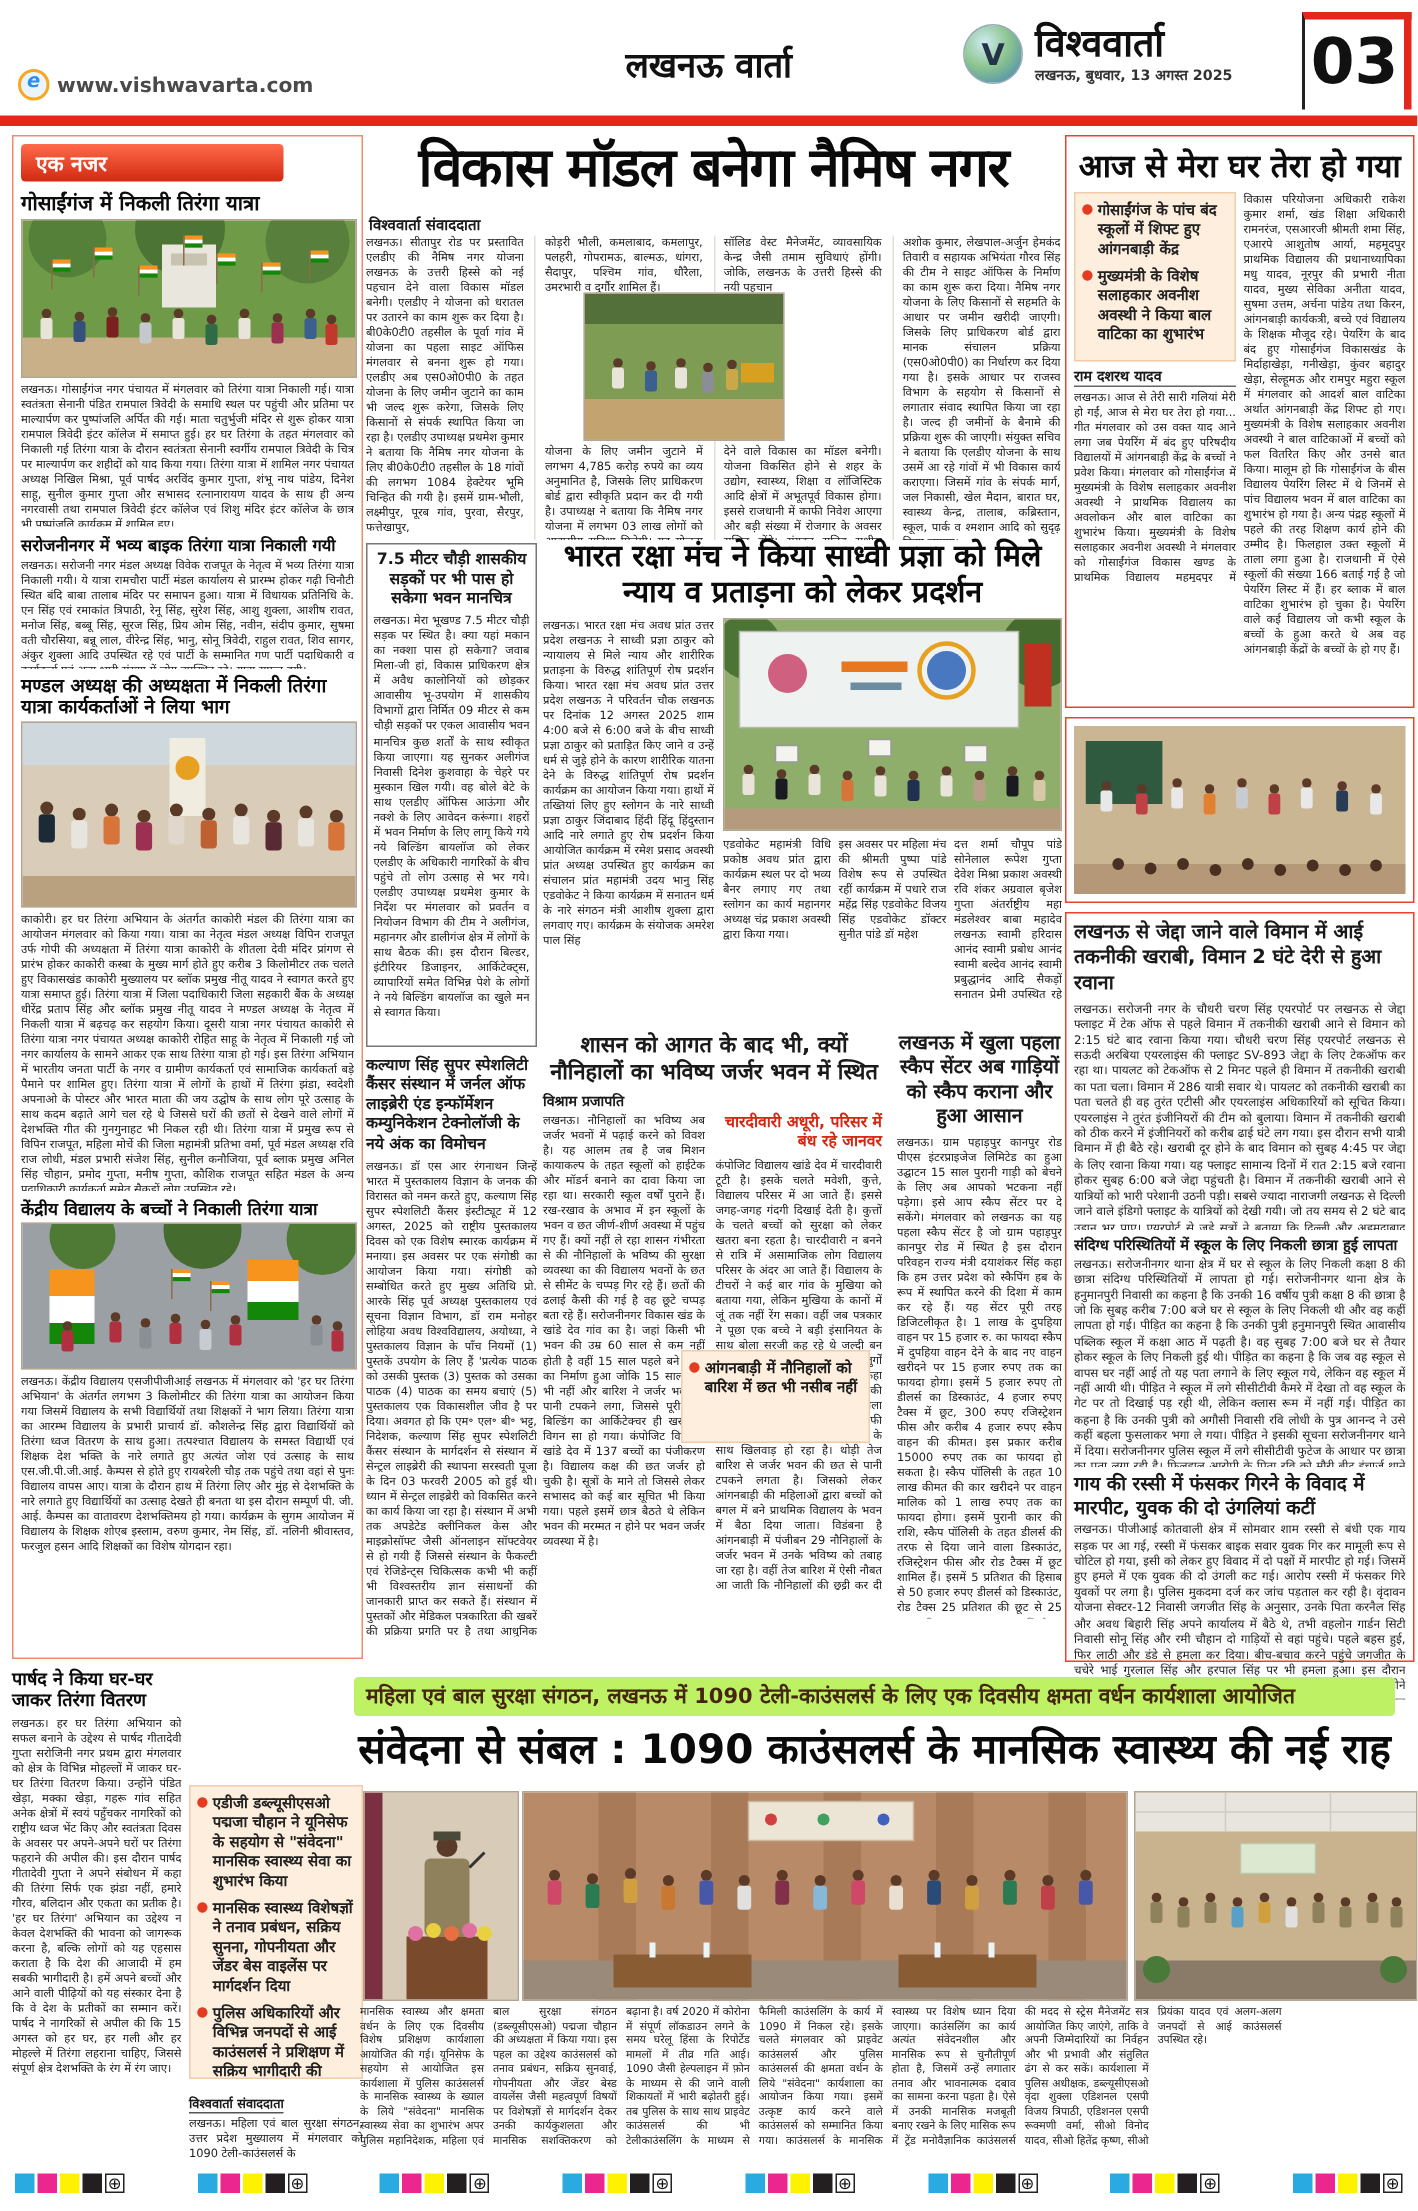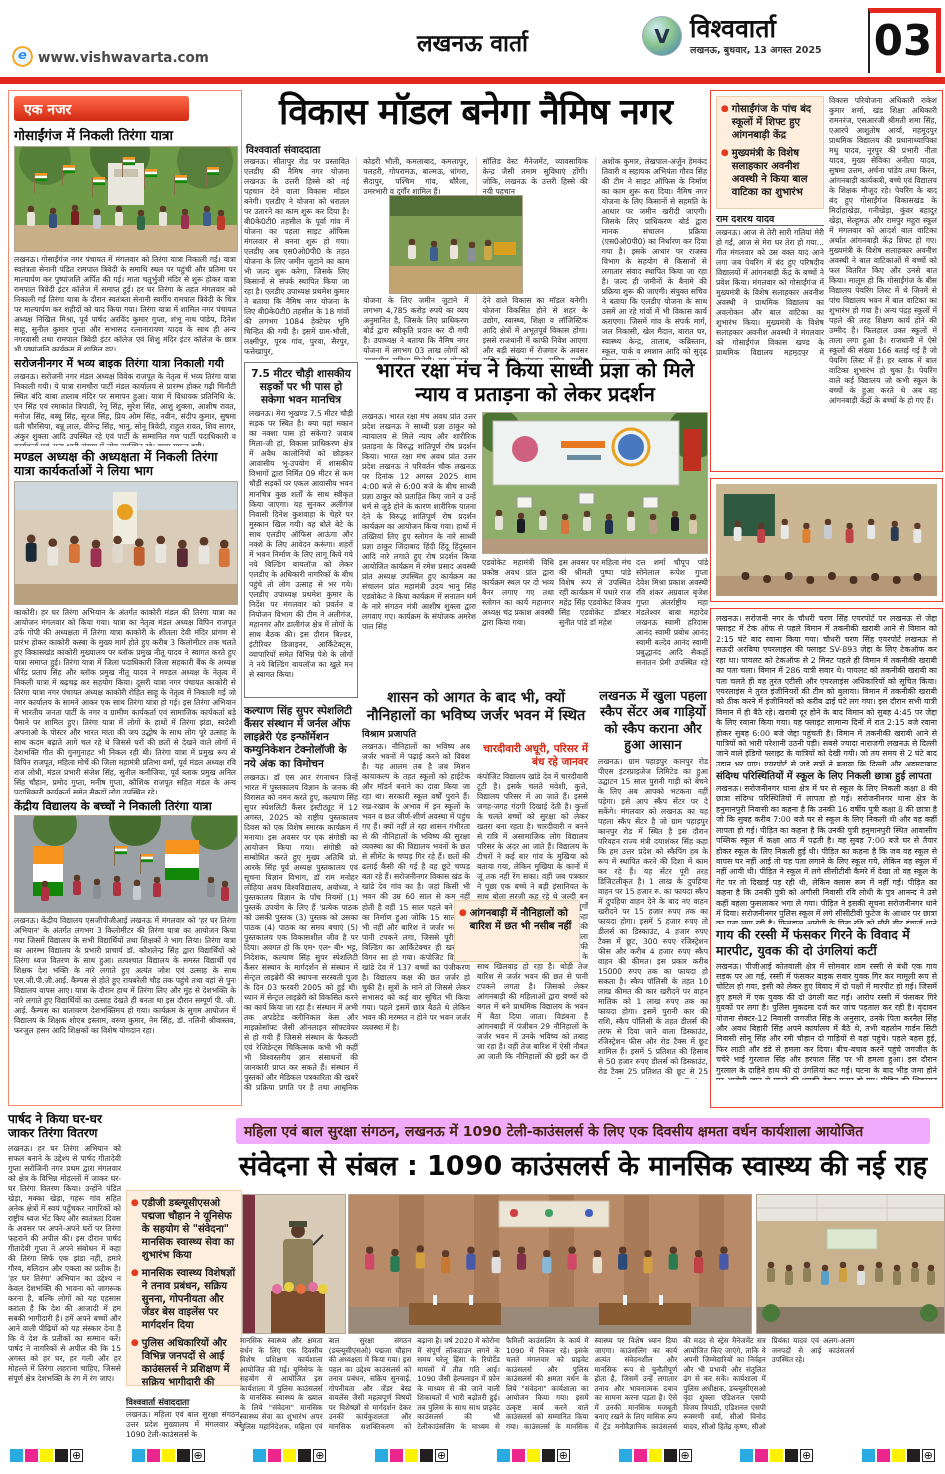--- a/index.html
+++ b/index.html
@@ -89,21 +89,21 @@
   #classPhoto{left:710px;top:478px;width:233px;height:124px}
   #classPhoto .ph{width:100%;height:100%;border:none}
   #vbox{left:710px;top:608px;width:233px;height:500px}
   #vHead{font-size:13px;font-weight:800;line-height:1.3;margin-bottom:3px}
   #vBody{height:152px;margin-bottom:3px}
   #sHead{font-size:9.8px;font-weight:800;white-space:nowrap;overflow:hidden;margin-bottom:2px}
   #sBody{height:140px;margin-bottom:3px}
   #gHead{font-size:12.5px;font-weight:800;line-height:1.3;margin-bottom:2px}
   #gBody{height:118px}
   
-  #kicker{left:236px;top:1118px;width:694px;height:26px;background:#f0abfc;color:#46250f;
+  #kicker{left:236px;top:1118px;width:694px;height:26px;background:#bef264;color:#46250f;
           font-size:14px;font-weight:800;line-height:26px;padding-left:8px;box-sizing:border-box;
           white-space:nowrap;overflow:hidden;border-radius:3px}
   #wsHead{left:236px;top:1146px;width:694px;height:44px;font-size:27px;font-weight:800;text-align:center;
           white-space:nowrap;overflow:hidden;color:#0a0a0a}
   #wp1{left:242px;top:1194px;width:102px;height:138px}
   #wp2{left:348px;top:1194px;width:402px;height:138px}
   #wp3{left:756px;top:1194px;width:187px;height:138px}
   #wsBody{left:240px;top:1336px;width:703px;height:104px;font-size:7.2px;line-height:1.32;text-align:justify;
           column-count:8;column-gap:6px;column-fill:auto;overflow:hidden}
   
@@ -354,20 +354,21 @@
     <span>आंगनबाड़ी में नौनिहालों को बारिश में छत भी नसीब नहीं</span>
   </div>
 </div>
 
 <div class="abs" id="scrap">
   <div id="scrapH">लखनऊ में खुला पहला स्कैप सेंटर अब गाड़ियों को स्कैप कराना और हुआ आसान</div>
   <div class="bd" style="height:322px">लखनऊ। ग्राम पहाड़पुर कानपुर रोड पीएस इंटरप्राइजेज लिमिटेड का हुआ उद्घाटन 15 साल पुरानी गाड़ी को बेचने के लिए अब आपको भटकना नहीं पड़ेगा। इसे आप स्कैप सेंटर पर दे सकेंगे। मंगलवार को लखनऊ का यह पहला स्कैप सेंटर है जो ग्राम पहाड़पुर कानपुर रोड में स्थित है इस दौरान परिवहन राज्य मंत्री दयाशंकर सिंह कहा कि हम उत्तर प्रदेश को स्कैपिंग हब के रूप में स्थापित करने की दिशा में काम कर रहे हैं। यह सेंटर पूरी तरह डिजिटलीकृत है। 1 लाख के दुपहिया वाहन पर 15 हजार रु. का फायदा स्कैप में दुपहिया वाहन देने के बाद नए वाहन खरीदने पर 15 हजार रुपए तक का फायदा होगा। इसमें 5 हजार रुपए तो डीलर्स का डिस्काउंट, 4 हजार रुपए टैक्स में छूट, 300 रुपए रजिस्ट्रेशन फीस और करीब 4 हजार रुपए स्कैप वाहन की कीमत। इस प्रकार करीब 15000 रुपए तक का फायदा हो सकता है। स्कैप पॉलिसी के तहत 10 लाख कीमत की कार खरीदने पर वाहन मालिक को 1 लाख रुपए तक का फायदा होगा। इसमें पुरानी कार की राशि, स्कैप पॉलिसी के तहत डीलर्स की तरफ से दिया जाने वाला डिस्काउंट, रजिस्ट्रेशन फीस और रोड टैक्स में छूट शामिल हैं। इसमें 5 प्रतिशत की हिसाब से 50 हजार रुपए डीलर्स को डिस्काउंट, रोड टैक्स 25 प्रतिशत की छूट से 25 हजार की बचत, 1500 रुपए रजिस्ट्रेशन फीस और करीब 25 हजार की स्कैप कर की कीमत शामिल हैं।</div>
 </div>
 
 <div class="abs redBox" id="aaj">
+  <div id="aajHead" class="hd">आज से मेरा घर तेरा हो गया</div>
   <div id="aajRow">
     <div id="aajLeft">
       <div class="peachBox" id="aajBullets">
         <div class="bitem">
             <span class="dot">●</span>
             <span>गोसाईंगंज के पांच बंद स्कूलों में शिफ्ट हुए आंगनबाड़ी केंद्र</span>
           </div>
         <div class="bitem">
             <span class="dot">●</span>
             <span>मुख्यमंत्री के विशेष सलाहकार अवनीश अवस्थी ने किया बाल वाटिका का शुभारंभ</span>
@@ -400,20 +401,21 @@
     <circle cx="96" cy="96" r="4" fill="#4a3020"></circle>
       <circle cx="118" cy="92" r="4" fill="#4a3020"></circle>
       <circle cx="140" cy="96" r="4" fill="#4a3020"></circle>
     <circle cx="162" cy="93" r="4" fill="#4a3020"></circle>
       <circle cx="184" cy="96" r="4" fill="#4a3020"></circle>
       <circle cx="205" cy="93" r="4" fill="#4a3020"></circle>
   </svg>
 </div>
 
 <div class="abs redBox" id="vbox">
+  <div id="vHead">लखनऊ से जेद्दा जाने वाले विमान में आई तकनीकी खराबी, विमान 2 घंटे देरी से हुआ रवाना</div>
   <div class="bd" id="vBody" style="font-size:7.9px">लखनऊ। सरोजनी नगर के चौधरी चरण सिंह एयरपोर्ट पर लखनऊ से जेद्दा फ्लाइट में टेक ऑफ से पहले विमान में तकनीकी खराबी आने से विमान को 2:15 घंटे बाद रवाना किया गया। चौधरी चरण सिंह एयरपोर्ट लखनऊ से सऊदी अरबिया एयरलाइंस की फ्लाइट SV-893 जेद्दा के लिए टेकऑफ कर रहा था। पायलट को टेकऑफ से 2 मिनट पहले ही विमान में तकनीकी खराबी का पता चला। विमान में 286 यात्री सवार थे। पायलट को तकनीकी खराबी का पता चलते ही वह तुरंत एटीसी और एयरलाइंस अधिकारियों को सूचित किया। एयरलाइंस ने तुरंत इंजीनियरों की टीम को बुलाया। विमान में तकनीकी खराबी को ठीक करने में इंजीनियरों को करीब ढाई घंटे लग गया। इस दौरान सभी यात्री विमान में ही बैठे रहे। खराबी दूर होने के बाद विमान को सुबह 4:45 पर जेद्दा के लिए रवाना किया गया। यह फ्लाइट सामान्य दिनों में रात 2:15 बजे रवाना होकर सुबह 6:00 बजे जेद्दा पहुंचती है। विमान में तकनीकी खराबी आने से यात्रियों को भारी परेशानी उठनी पड़ी। सबसे ज्यादा नाराजगी लखनऊ से दिल्ली जाने वाले इंडिगो फ्लाइट के यात्रियों को देखी गयी। जो तय समय से 2 घंटे बाद उड़ान भर पाए। एयरपोर्ट से जुड़े सूत्रों ने बताया कि दिल्ली और अहमदाबाद समेत कई और उड़ानें लेट रहीं।</div>
   <div id="sHead">संदिग्ध परिस्थितियों में स्कूल के लिए निकली छात्रा हुई लापता</div>
   <div class="bd" id="sBody" style="font-size:7.9px">लखनऊ। सरोजनीनगर थाना क्षेत्र में घर से स्कूल के लिए निकली कक्षा 8 की छात्रा संदिग्ध परिस्थितियों में लापता हो गई। सरोजनीनगर थाना क्षेत्र के हनुमानपुरी निवासी का कहना है कि उनकी 16 वर्षीय पुत्री कक्षा 8 की छात्रा है जो कि सुबह करीब 7:00 बजे घर से स्कूल के लिए निकली थी और वह कहीं लापता हो गई। पीड़ित का कहना है कि उनकी पुत्री हनुमानपुरी स्थित आवासीय पब्लिक स्कूल में कक्षा आठ में पढ़ती है। वह सुबह 7:00 बजे घर से तैयार होकर स्कूल के लिए निकली हुई थी। पीड़ित का कहना है कि जब वह स्कूल से वापस घर नहीं आई तो यह पता लगाने के लिए स्कूल गये, लेकिन वह स्कूल में नहीं आयी थी। पीड़ित ने स्कूल में लगे सीसीटीवी कैमरे में देखा तो वह स्कूल के गेट पर तो दिखाई पड़ रही थी, लेकिन क्लास रूम में नहीं गई। पीड़ित का कहना है कि उनकी पुत्री को अगौसी निवासी रवि लोधी के पुत्र आनन्द ने उसे कहीं बहला फुसलाकर भगा ले गया। पीड़ित ने इसकी सूचना सरोजनीनगर थाने में दिया। सरोजनीनगर पुलिस स्कूल में लगे सीसीटीवी फुटेज के आधार पर छात्रा का पता लगा रही है। फिलहाल आरोपी के पिता रवि को मौरी बीट इंचार्ज थाने पर लाकर पूछताछ कर रहे हैं।</div>
   <div id="gHead">गाय की रस्सी में फंसकर गिरने के विवाद में मारपीट, युवक की दो उंगलियां कटीं</div>
   <div class="bd" id="gBody" style="font-size:7.9px">लखनऊ। पीजीआई कोतवाली क्षेत्र में सोमवार शाम रस्सी से बंधी एक गाय सड़क पर आ गई, रस्सी में फंसकर बाइक सवार युवक गिर कर मामूली रूप से चोटिल हो गया, इसी को लेकर हुए विवाद में दो पक्षों में मारपीट हो गई। जिसमें हुए हमले में एक युवक की दो उंगली कट गई। आरोप रस्सी में फंसकर गिरे युवकों पर लगा है। पुलिस मुकदमा दर्ज कर जांच पड़ताल कर रही है। वृंदावन योजना सेक्टर-12 निवासी जगजीत सिंह के अनुसार, उनके पिता करनैल सिंह और अवध बिहारी सिंह अपने कार्यालय में बैठे थे, तभी वहलोन गार्डन सिटी निवासी सोनू सिंह और रमी चौहान दो गाड़ियों से वहां पहुंचे। पहले बहस हुई, फिर लाठी और डंडे से हमला कर दिया। बीच-बचाव करने पहुंचे जगजीत के चचेरे भाई गुरलाल सिंह और हरपाल सिंह पर भी हमला हुआ। इस दौरान गुरलाल के दाहिने हाथ की दो उंगलियां कट गईं। घटना के बाद भीड़ जमा होने पर आरोपी जान से मारने की धमकी देकर फरार हो गए। पीड़ित की शिकायत पर पुलिस ने सोनू सिंह और रमी चौहान के खिलाफ केस दर्ज कर जांच शुरू कर दी है।</div>
 </div>
 
 <div class="abs" id="kicker">महिला एवं बाल सुरक्षा संगठन, लखनऊ में 1090 टेली-काउंसलर्स के लिए एक दिवसीय क्षमता वर्धन कार्यशाला आयोजित</div>
 <div class="abs" id="wsHead">संवेदना से संबल : 1090 काउंसलर्स के मानसिक स्वास्थ्य की नई राह</div>
 

